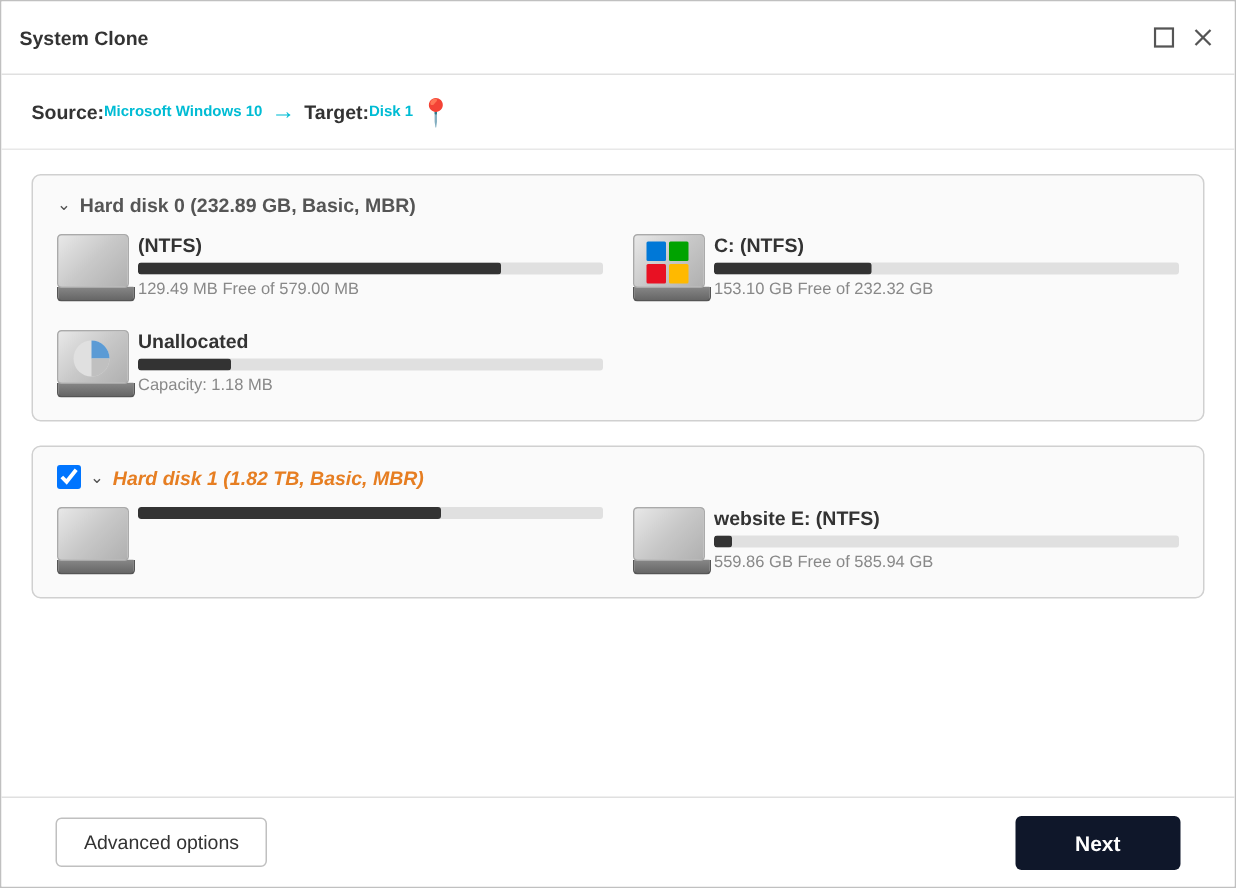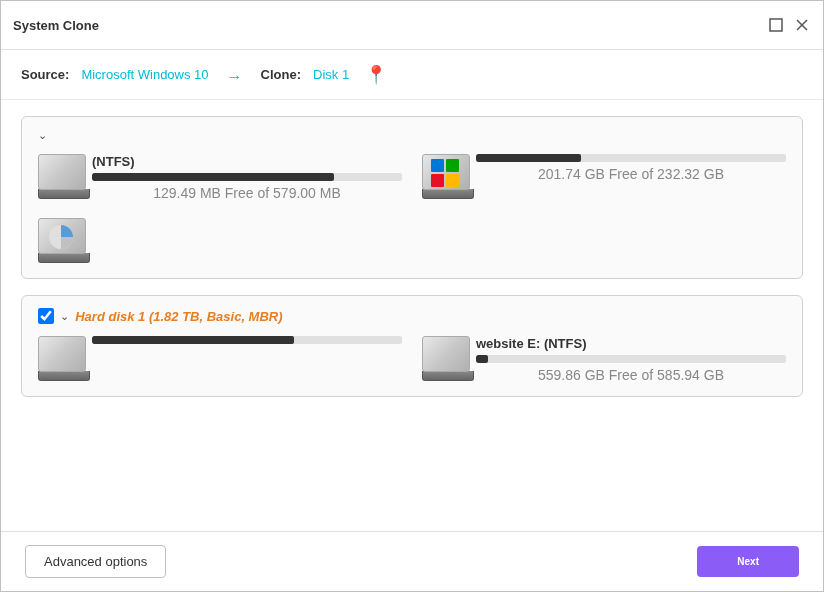--- a/index.html
+++ b/index.html
@@ -48,31 +48,31 @@
       border: none;
       background: none;
     }
     .header-bar {
       display: flex;
       align-items: center;
       padding: 10px 20px;
       background: #ffffff;
       border-bottom: 1px solid #e8e8e8;
       height: 50px;
-      gap: 12px;
+      gap: 0;
     }
     .header-label {
       font-size: 13px;
       font-weight: 600;
       color: #333;
     }
     .header-value {
-      font-size: 13px;
+      font-size: 10px;
       color: #00bcd4;
-      font-weight: 400;
+      font-weight: 700;
       text-align: center;
     }
     .arrow-icon {
       color: #00bcd4;
       font-size: 16px;
       margin: 0 6px;
     }
     .pin-icon {
       color: #e53935;
       font-size: 18px;
@@ -191,48 +191,47 @@
       border-radius: 2px;
       margin-bottom: 4px;
       overflow: hidden;
     }
     .progress-bar-fill {
       height: 100%;
       border-radius: 2px;
       background: #333;
     }
     .partition-free {
-      font-size: 14px;
+      font-size: 11px;
       color: #888;
-      text-align: center;
     }
     .footer {
       display: flex;
       align-items: center;
       justify-content: space-between;
-      padding: 12px 24px;
+      padding: 12px 36px;
       border-top: 1px solid #e0e0e0;
       background: #fff;
       height: 60px;
     }
     .advanced-btn {
       border: 1px solid #c0c0c0;
       background: #fff;
       border-radius: 4px;
       padding: 8px 18px;
       font-size: 13px;
       color: #333;
       cursor: pointer;
     }
     .next-btn {
-      background: #8b5cf6;
+      background: #0f172a;
       border: none;
       border-radius: 4px;
       padding: 10px 40px;
-      font-size: 10px;
+      font-size: 14px;
       font-weight: 600;
       color: #fff;
       cursor: pointer;
     }
     
     .content-area::-webkit-scrollbar { width: 8px; }
     .content-area::-webkit-scrollbar-track { background: #f0f0f0; }
     .content-area::-webkit-scrollbar-thumb { background: #ccc; border-radius: 4px; }
   </style>
 </head>
@@ -254,30 +253,31 @@
           <line x1="12" y1="2" x2="2" y2="12" stroke="#555" stroke-width="1.5"></line>
         </svg>
       </button>
     </div>
   </div>
 
   <div class="header-bar">
     <span class="header-label">Source:</span>
     <span class="header-value">Microsoft Windows 10</span>
     <span class="arrow-icon">→</span>
-    <span class="header-label">Clone:</span>
+    <span class="header-label">Target:</span>
     <span class="header-value">Disk 1</span>
     <span class="pin-icon">📍</span>
   </div>
 
   <div class="content-area">
 
     <div class="disk-section">
       <div class="disk-header">
         <span class="chevron">⌄</span>
+        <span class="disk-title-gray">Hard disk 0 (232.89 GB, Basic, MBR)</span>
       </div>
       <div class="partitions-grid">
 
         <div class="partition-item">
           <div class="drive-icon">
             <div class="drive-body"></div>
             <div class="drive-base"></div>
           </div>
           <div class="partition-info">
             <div class="partition-name">(NTFS)</div>
@@ -294,38 +294,46 @@
               <div class="windows-icon">
                 <div class="win-tile win-blue"></div>
                 <div class="win-tile win-green"></div>
                 <div class="win-tile win-red"></div>
                 <div class="win-tile win-yellow"></div>
               </div>
             </div>
             <div class="drive-base"></div>
           </div>
           <div class="partition-info">
+            <div class="partition-name">C: (NTFS)</div>
             <div class="progress-bar-bg">
               <div class="progress-bar-fill" style="width:34%"></div>
             </div>
-            <div class="partition-free">201.74 GB Free of 232.32 GB</div>
+            <div class="partition-free">153.10 GB Free of 232.32 GB</div>
           </div>
         </div>
 
         <div class="partition-item" style="grid-column: 1;">
           <div class="drive-icon" style="position:relative;">
             <div class="drive-body" style="position:relative;">
               <svg class="pie-icon" viewBox="0 0 28 28" width="28" height="28">
                 <circle cx="14" cy="14" r="12" fill="#e0e0e0"></circle>
                 <path d="M14 14 L14 2 A12 12 0 0 1 26 14 Z" fill="#5b9bd5"></path>
                 <path d="M14 14 L26 14 A12 12 0 0 1 14 26 Z" fill="#c0c0c0"></path>
               </svg>
             </div>
             <div class="drive-base"></div>
           </div>
+          <div class="partition-info">
+            <div class="partition-name">Unallocated</div>
+            <div class="progress-bar-bg">
+              <div class="progress-bar-fill" style="width:20%"></div>
+            </div>
+            <div class="partition-free">Capacity: 1.18 MB</div>
+          </div>
         </div>
 
       </div>
     </div>
 
     <div class="disk-section">
       <div class="disk-header">
         <input type="checkbox" class="disk-header-check" checked="" style="">
         <span class="chevron">⌄</span>
         <span class="disk-title">Hard disk 1 (1.82 TB, Basic, MBR)</span>

